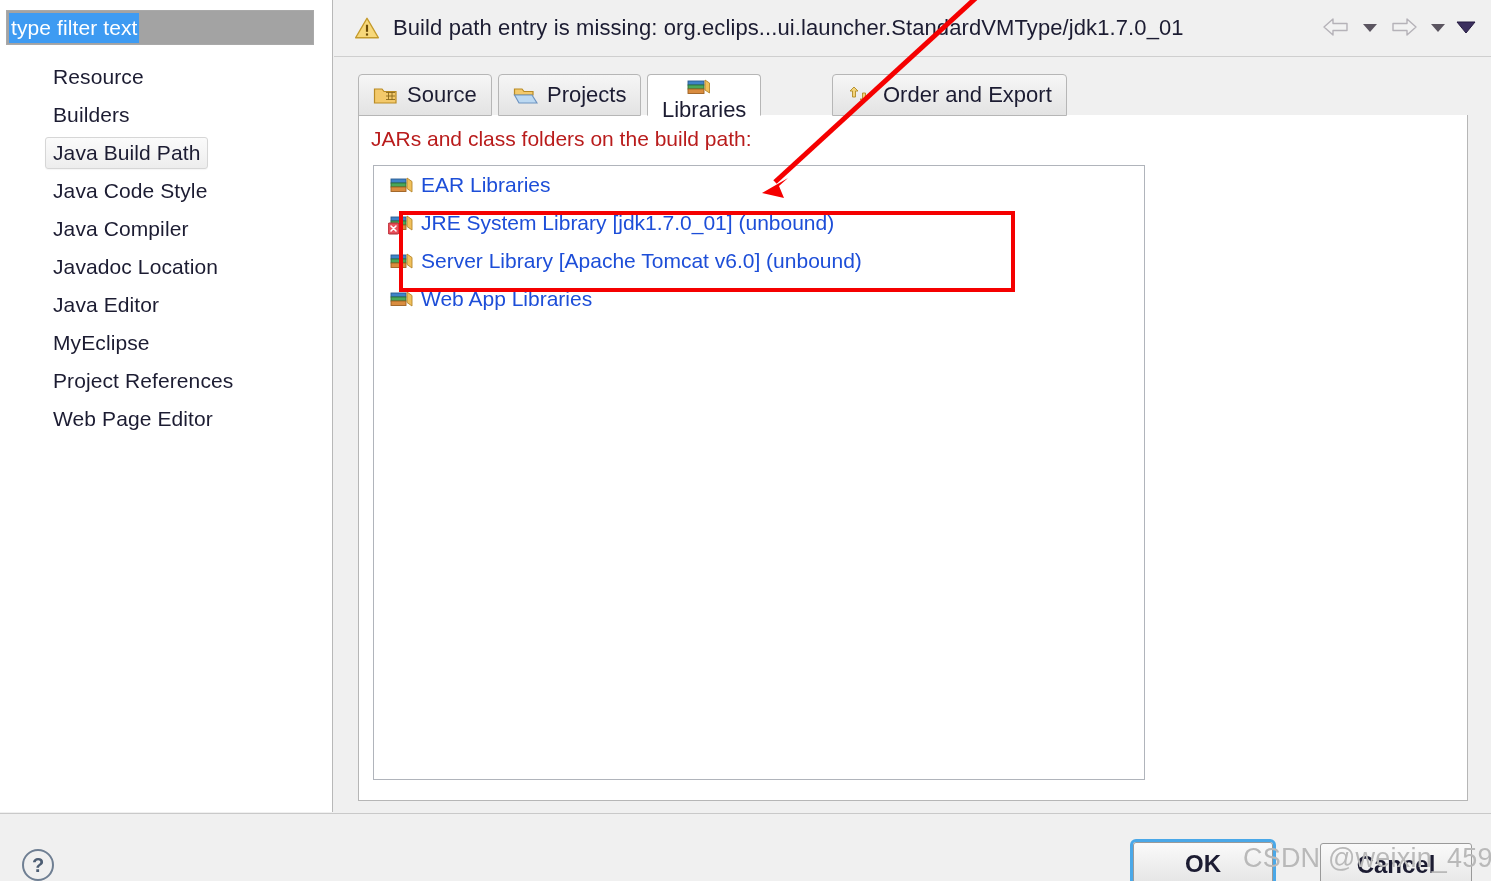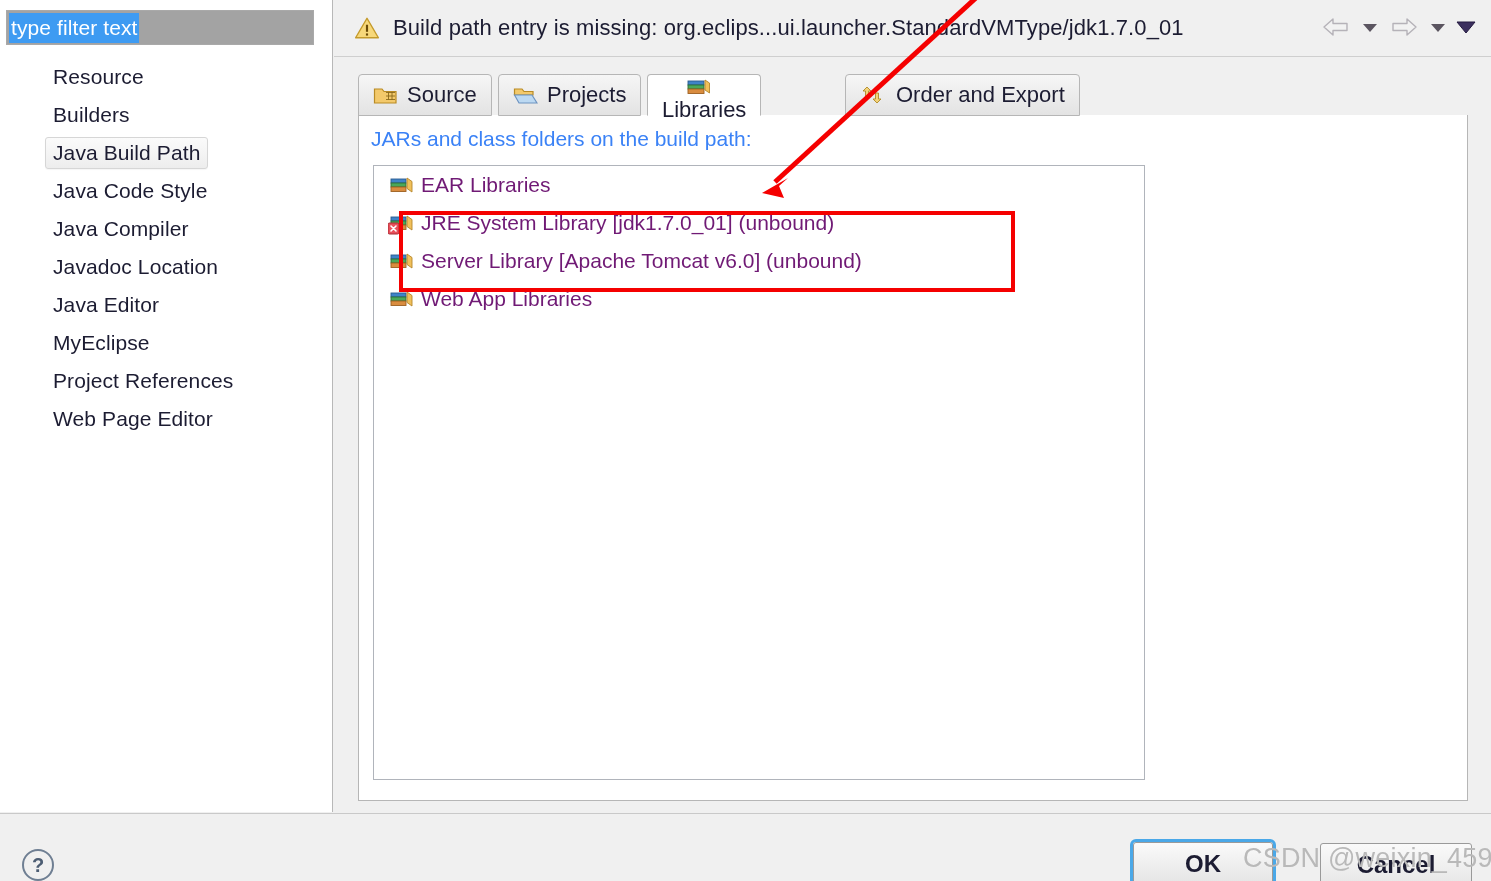--- a/index.html
+++ b/index.html
@@ -211,41 +211,41 @@
     background: #ffffff;
     border: 1px solid #b6b6b6;
     border-top: none;
     box-sizing: border-box;
   }
   .list-caption {
     position: absolute;
     left: 12px;
     top: 12px;
     font-size: 21px;
-    color: #3b82f6;
+    color: #b91c1c;
     white-space: nowrap;
   }
   .listbox {
     position: absolute;
     left: 14px;
     top: 50px;
     width: 772px;
     height: 615px;
     background: #ffffff;
     border: 1px solid #b0b4bb;
     box-sizing: border-box;
     overflow: hidden;
   }
   .lib-row {
     height: 38px;
     display: flex;
     align-items: center;
     padding-left: 47px;
     font-size: 21px;
-    color: #701a75;
+    color: #1d4ed8;
     white-space: nowrap;
     position: relative;
   }
   .lib-row .licon {
     position: absolute;
     left: 14px;
     top: 50%;
     transform: translateY(-50%);
     width: 28px;
     height: 26px;
@@ -447,21 +447,21 @@
           <svg width="27" height="22" viewBox="0 0 27 22">
             <rect x="2" y="6" width="16" height="4" fill="#3f83c8" stroke="#2a5b8f" stroke-width="0.9"></rect>
             <rect x="2" y="10" width="16" height="4" fill="#4aa85a" stroke="#2d7038" stroke-width="0.9"></rect>
             <rect x="2" y="14" width="16" height="4.5" fill="#d98c3f" stroke="#9c5f20" stroke-width="0.9"></rect>
             <path d="M19 5 L23.5 8 L23.5 18 L19 15 Z" fill="#f0c05a" stroke="#b5862a" stroke-width="0.9"></path>
           </svg>
         </span>
         <span>Libraries</span>
       </div>
 
-      <div class="tab" style="left:487px;text-align:center;">
+      <div class="tab" style="left:474px;text-align:center;">
         <span class="ticon">
           <svg width="27" height="22" viewBox="0 0 27 22">
             <path d="M7 3 L11 7 L8.5 7 L8.5 13 L5.5 13 L5.5 7 L3 7 Z" fill="#f3d37a" stroke="#b08a26" stroke-width="0.9"></path>
             <path d="M17 19 L13 15 L15.5 15 L15.5 9 L18.5 9 L18.5 15 L21 15 Z" fill="#f3d37a" stroke="#b08a26" stroke-width="0.9"></path>
           </svg>
         </span>
         <span>Order and Export</span>
       </div>
     </div>
 

